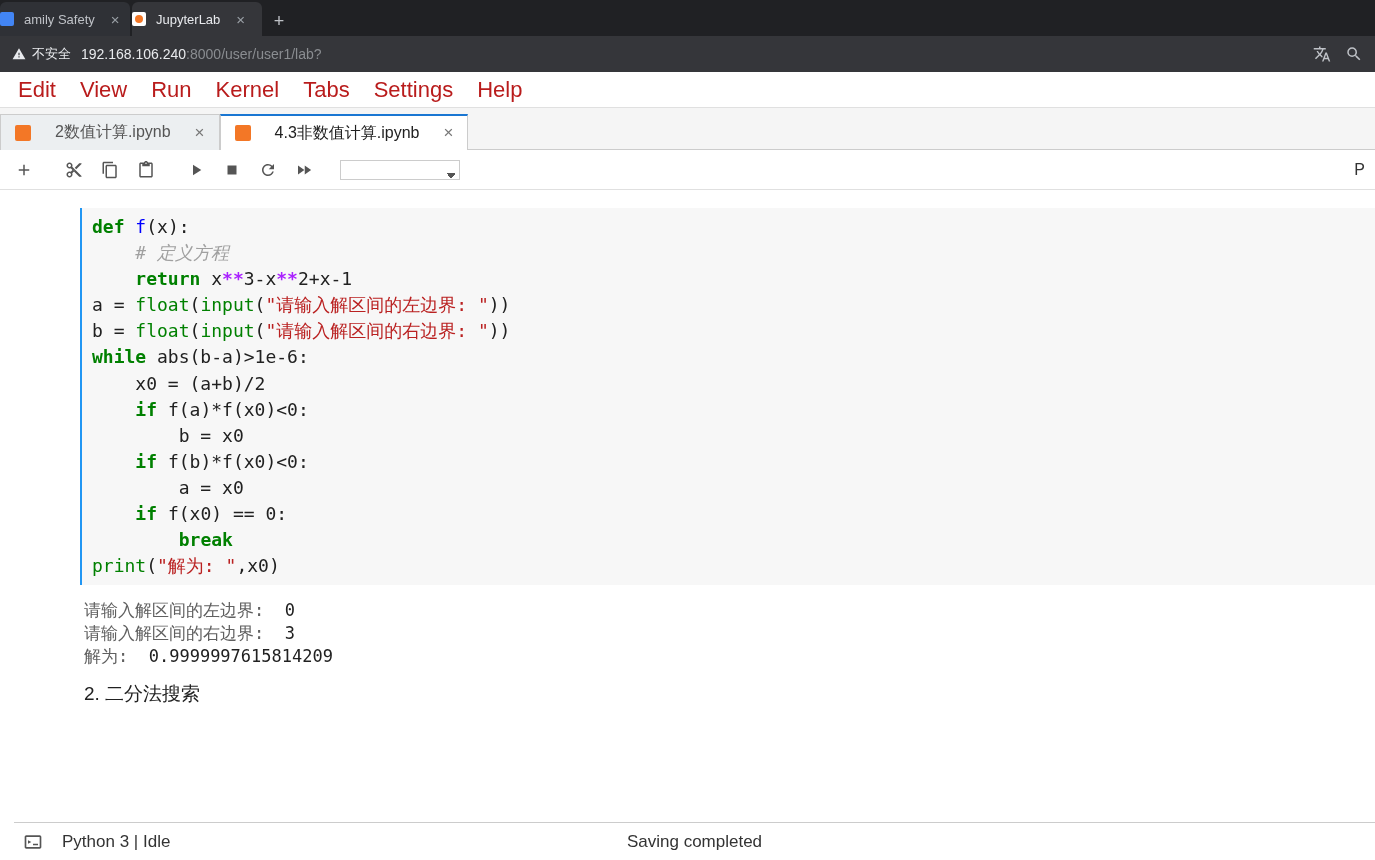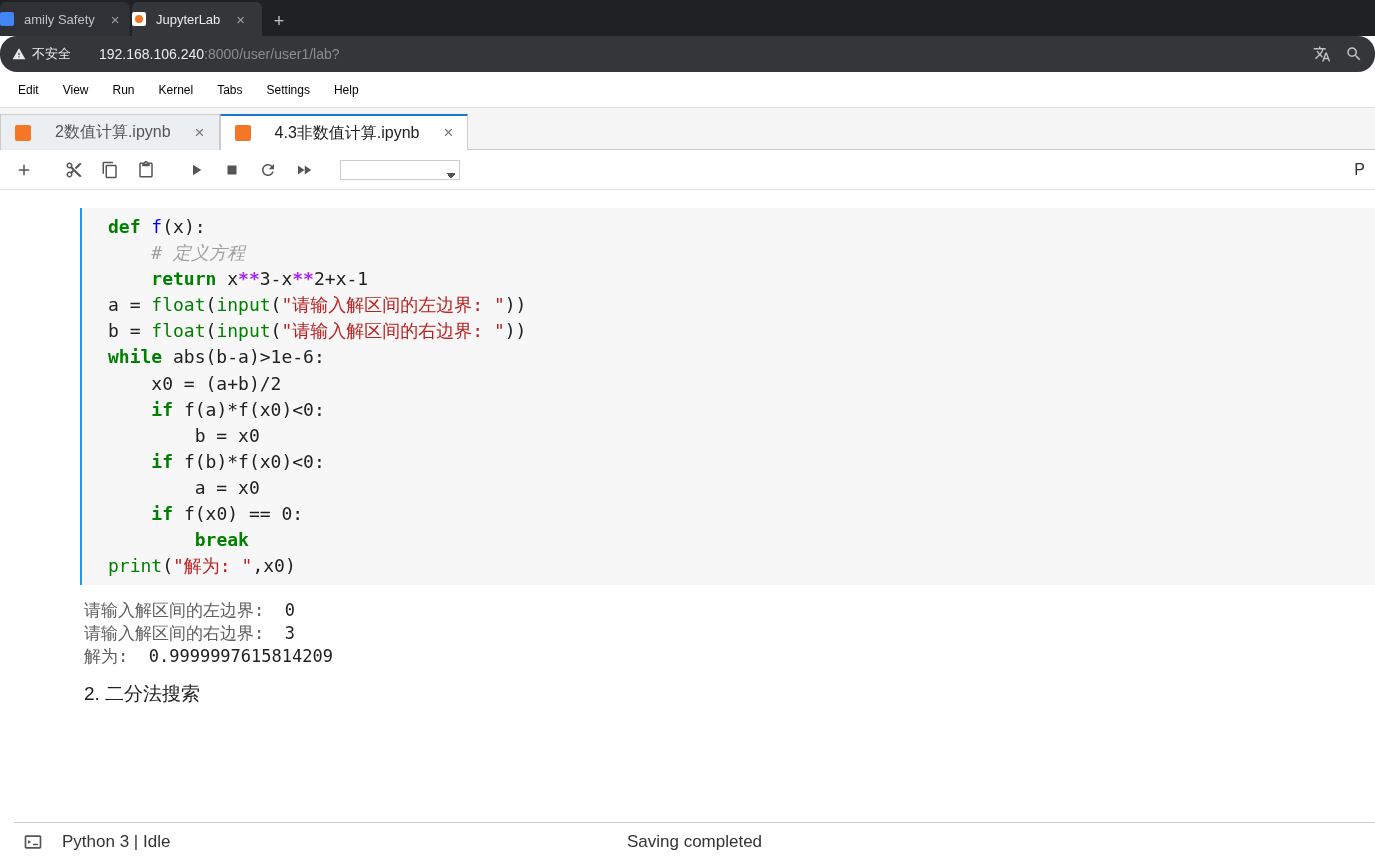--- a/index.html
+++ b/index.html
@@ -48,22 +48,21 @@
     font-size: 18px; cursor:pointer;
   }
 
   
   .addressbar {
     height: 36px;
     background: #35363a;
     display:flex;
     align-items:center;
     padding: 0 12px;
-    gap: 28px;
-    border-radius: 17px;
+    gap: 10px;
   }
   .insecure-badge {
     display:flex;align-items:center;gap:6px;
     color:#e8eaed;font-size:13px;
   }
   .insecure-badge svg { width:14px;height:14px;fill:#e8eaed; }
   .url-text { color:#e8eaed; font-size:14px; }
   .url-text .faded { color:#8a8d91; }
   .addr-right {
     margin-left:auto; display:flex; gap:14px; color:#bfc2c7;
@@ -71,22 +70,22 @@
   .addr-right svg { width:18px;height:18px;fill:#bfc2c7;cursor:pointer; }
 
   
   .menubar {
     height: 36px;
     border-bottom: 1px solid #e0e0e0;
     display:flex; align-items:center; padding: 0 6px;
   }
   .menu-item {
     padding: 4px 12px;
-    font-size: 12px;
-    color:#000000;
+    font-size: 22px;
+    color:#b91c1c;
     cursor:pointer;
   }
 
   
   .nbtabs {
     display:flex; align-items:flex-end;
     border-bottom: 1px solid #ccc;
     height: 42px;
     background:#f5f5f5;
   }
@@ -168,21 +167,21 @@
     display:flex;
   }
   .prompt {
     width:50px; color:#888; font-size:13px;
     padding-top:6px;
     display:flex; justify-content:center;
   }
   .code-input {
     flex:1;
     background:#f7f7f7;
-    padding: 6px 26px;
+    padding: 6px 10px;
     border-left: 2px solid transparent;
     white-space: pre;
     color:#212121;
   }
   .code-cell.selected .code-input { border-left-color:#2196f3; }
   .kw { color:#008000;font-weight:600; }
   .fn { color:#0000ff; }
   .str { color:#ba2121; }
   .cmt { color:#a0a0a0; font-style:italic; }
   .op { color:#aa22ff; font-weight:600; }

